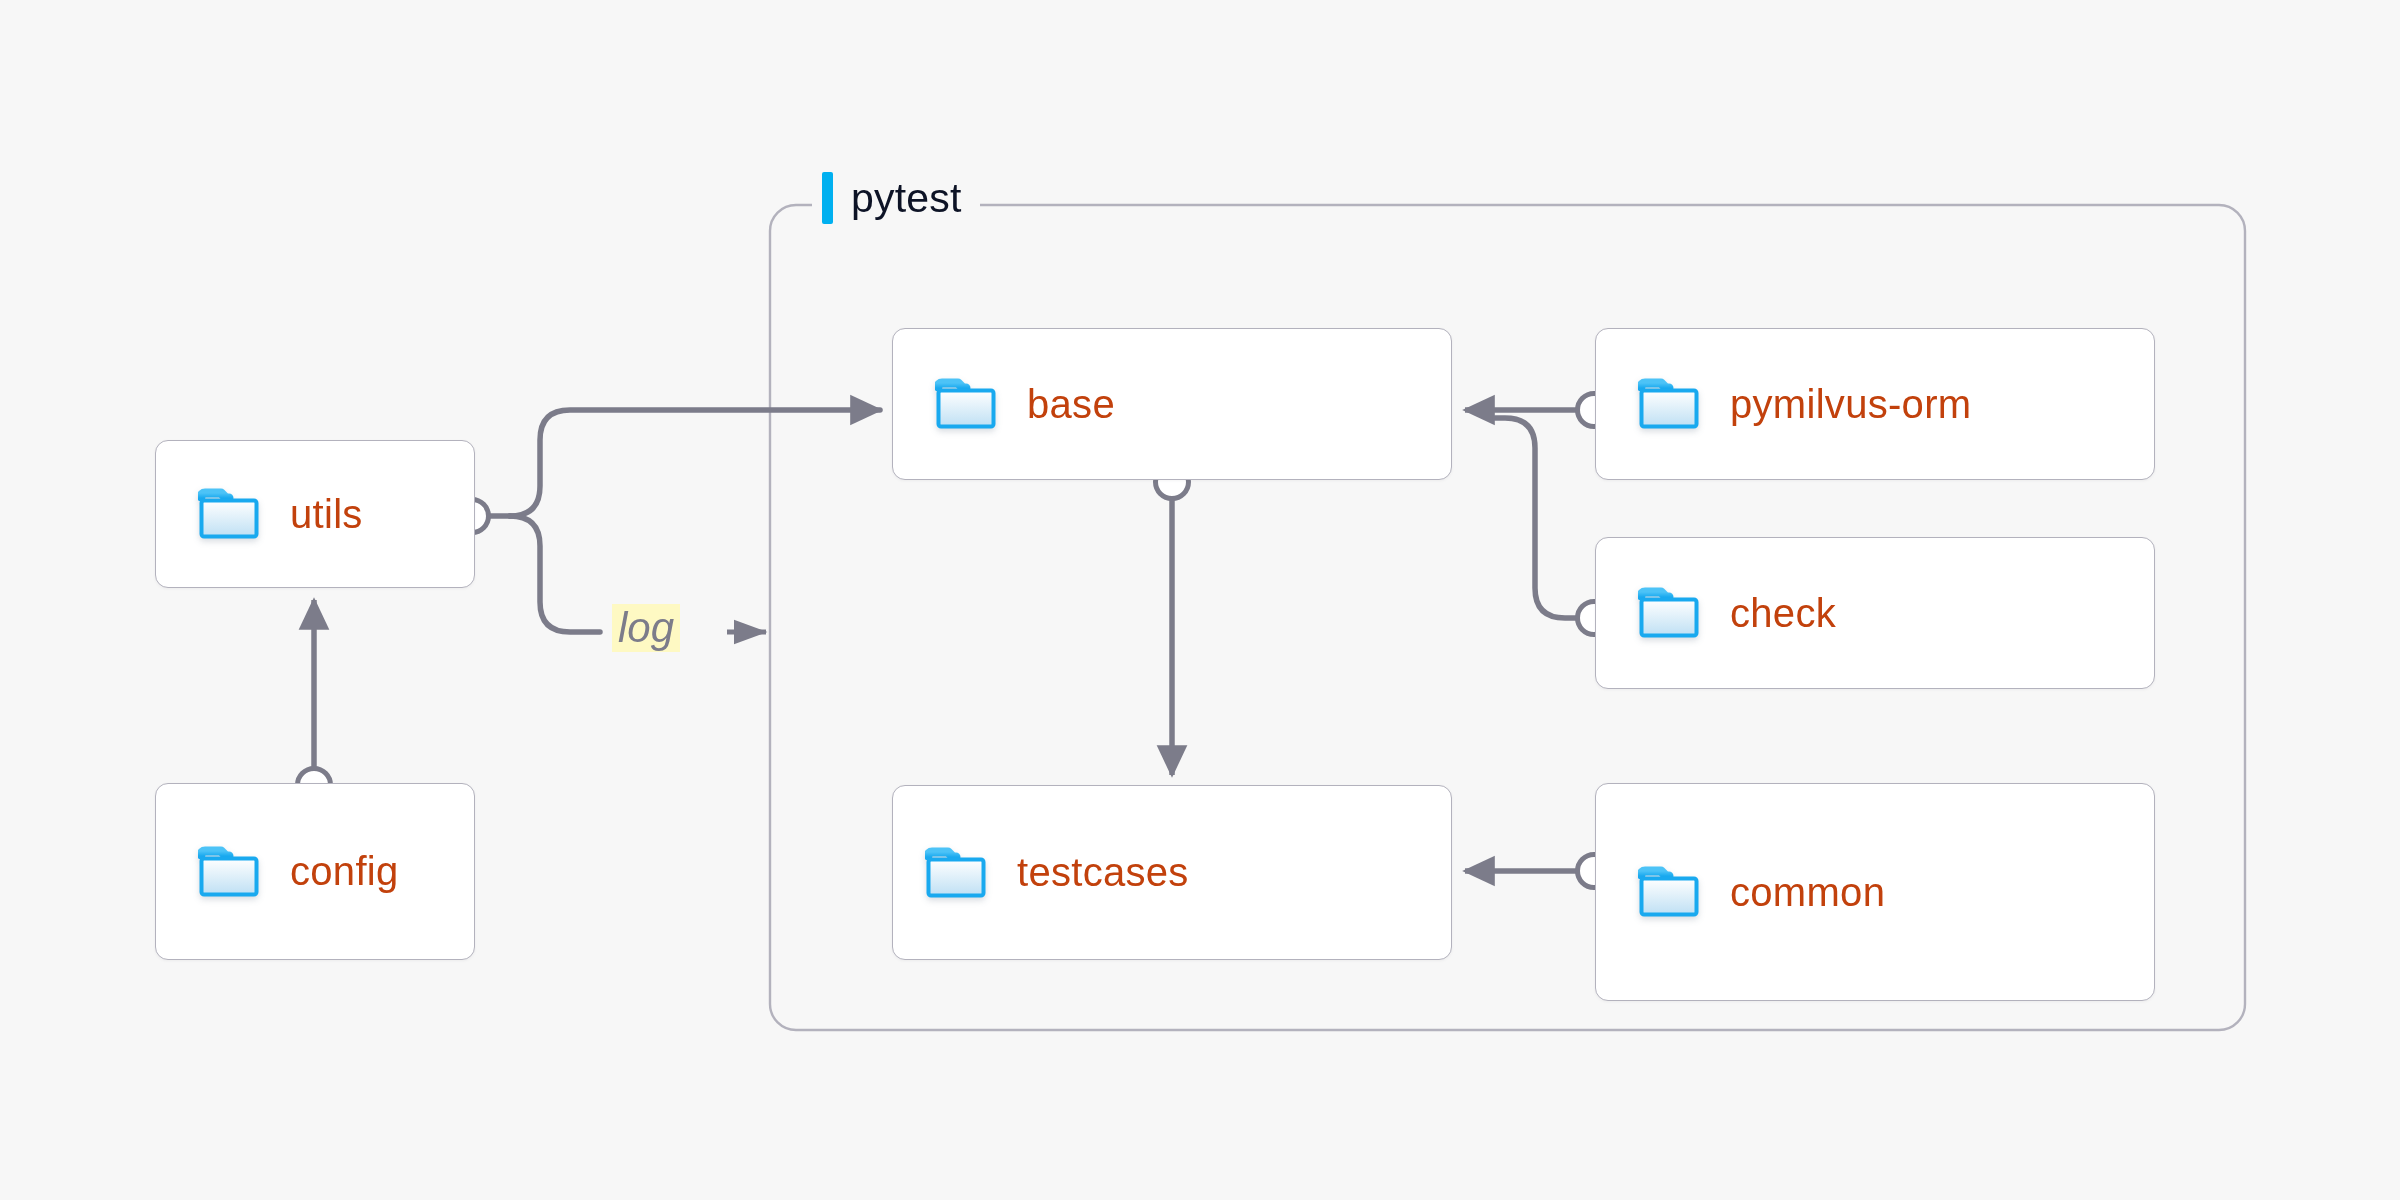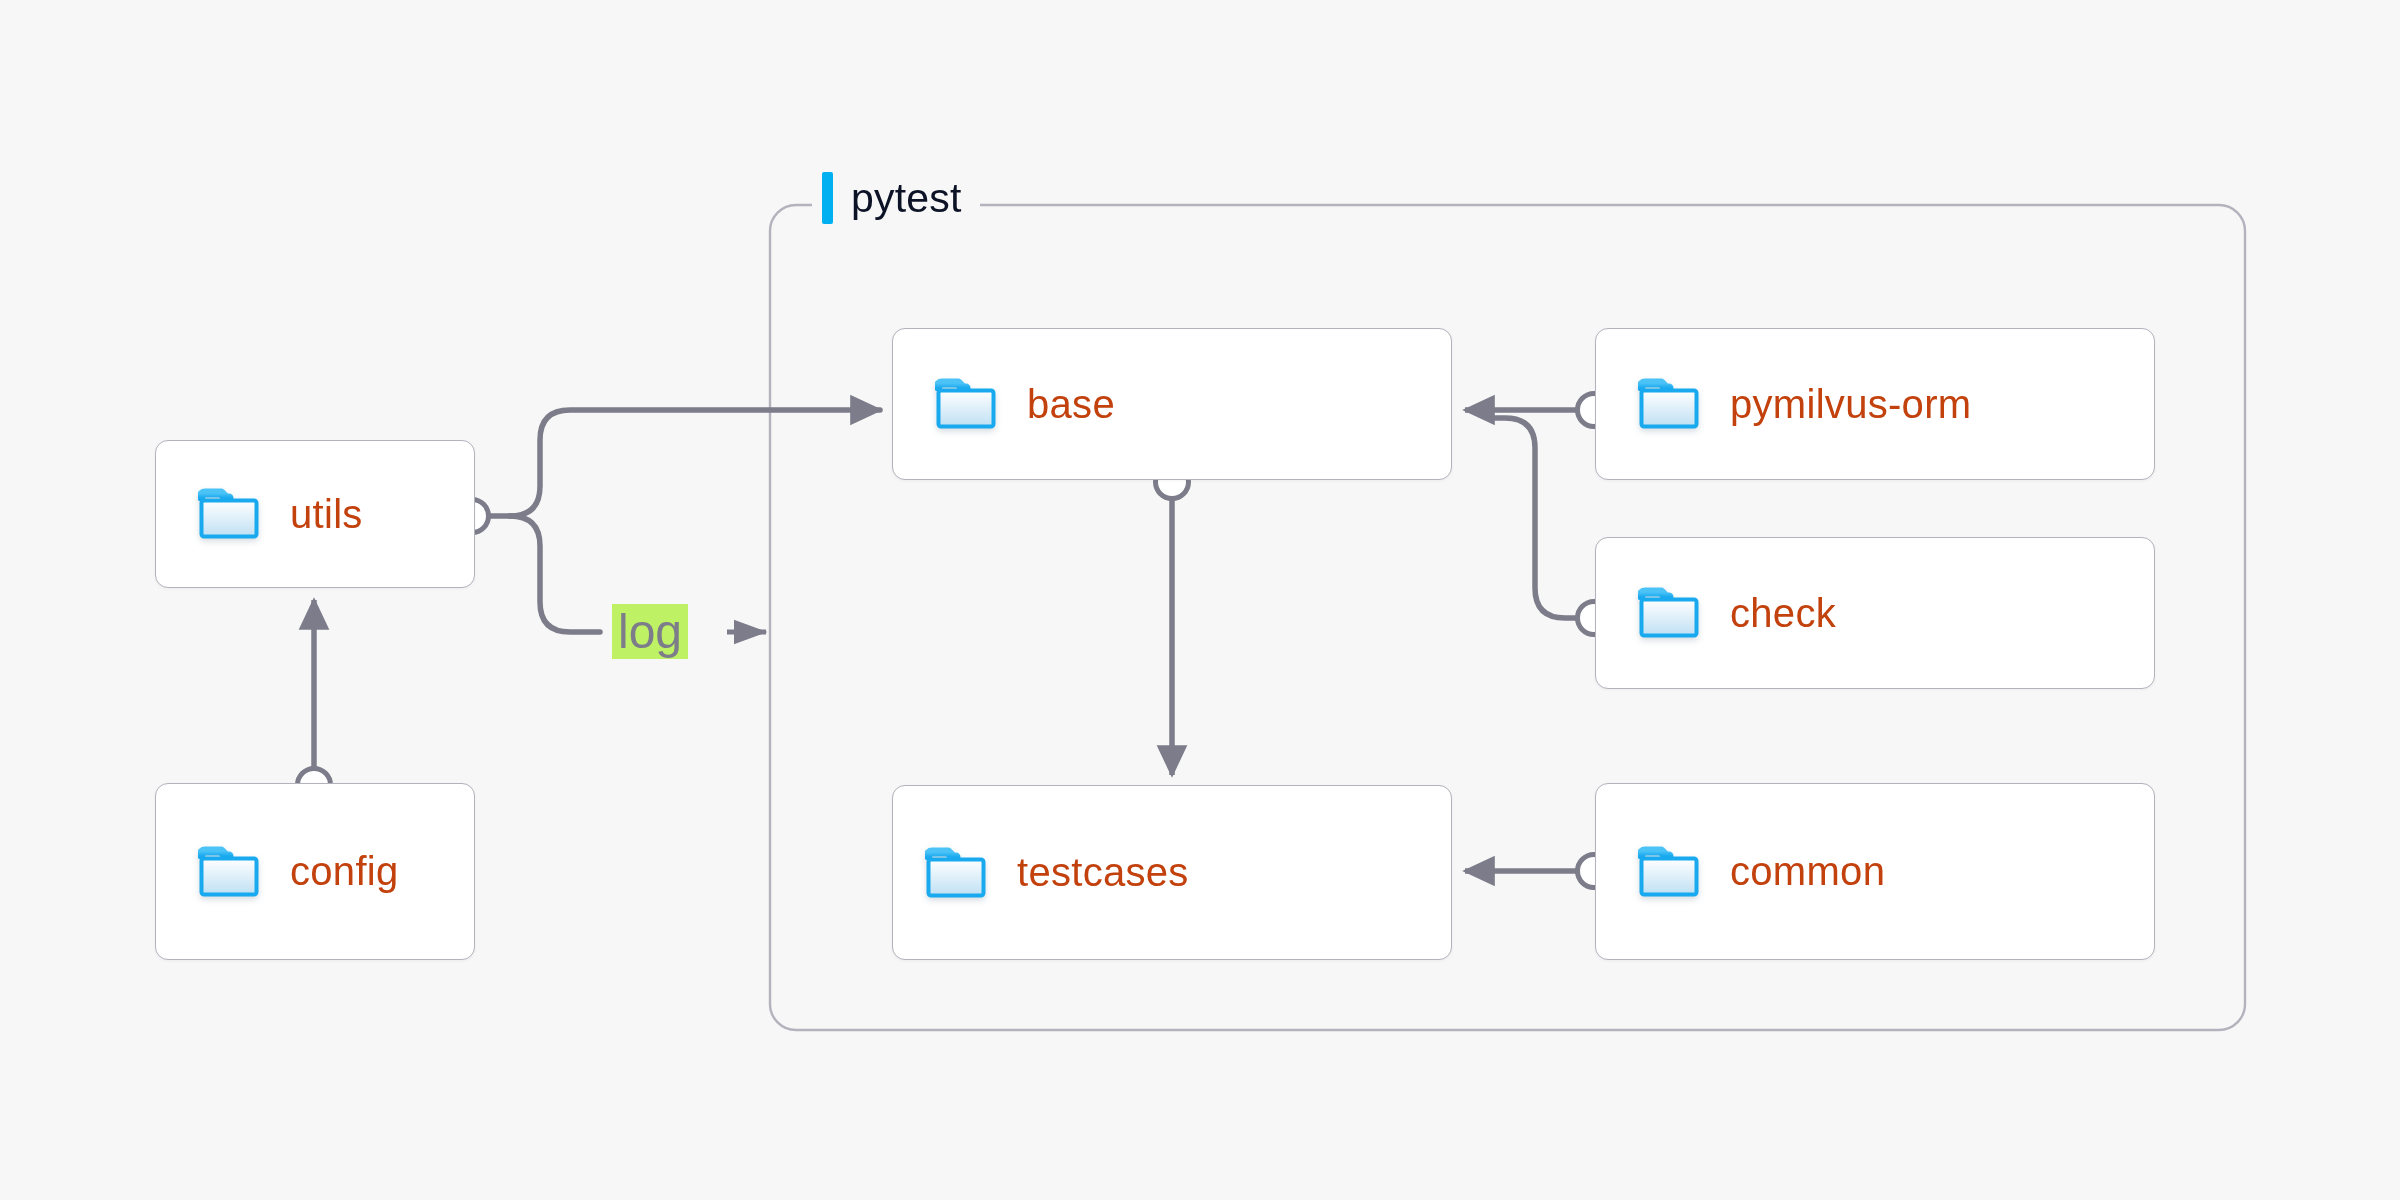--- a/index.html
+++ b/index.html
@@ -43,22 +43,22 @@
     z-index:4;
   }
   .node-label{
     font-size:40px;color:#c2410c;letter-spacing:.3px;white-space:nowrap;
   }
   .folder{flex:0 0 auto;display:block;filter:drop-shadow(0 3px 3px rgba(40,60,90,.18));}
 
   
   .edge-label{
     position:absolute;
-    font-size:48px;color:#7c7c8a;white-space:nowrap;
-    z-index:3;background:#bef264;padding:0 6px;
+    font-size:42px;color:#7c7c8a;white-space:nowrap;
+    z-index:3;background:#fef9c3;padding:0 6px;font-style:italic;
   }
 </style>
 </head>
 <body>
 
 <div id="canvas">
 
   <svg id="wires" viewBox="0 0 2400 1200" xmlns="http://www.w3.org/2000/svg">
     <defs>
       <marker id="arrowFilled" viewBox="0 0 12 12" refX="10.5" refY="6" markerWidth="6.2" markerHeight="6.2" orient="auto-start-reverse">
@@ -154,21 +154,21 @@
   </div>
 
   <div class="node" style="left:1595px; top:537px; width:560px; height:152px;">
     <svg class="folder" width="62" height="52" viewBox="0 0 62 52">
       <path d="M3 9 a4 4 0 0 1 4 -4 h16 l5 5 h3" fill="none" stroke="url(#folderTabGrad)" stroke-width="9" stroke-linejoin="round" stroke-linecap="round"></path>
       <rect x="3.5" y="12.5" width="55" height="36" rx="2.5" fill="url(#folderGrad)" stroke="#19a9ef" stroke-width="4"></rect>
     </svg>
     <span class="node-label">check</span>
   </div>
 
-  <div class="node" style="left:1595px; top:783px; width:560px; height:177px;">
+  <div class="node" style="left:1595px; top:783px; width:560px; height:218px;">
     <svg class="folder" width="62" height="52" viewBox="0 0 62 52">
       <path d="M3 9 a4 4 0 0 1 4 -4 h16 l5 5 h3" fill="none" stroke="url(#folderTabGrad)" stroke-width="9" stroke-linejoin="round" stroke-linecap="round"></path>
       <rect x="3.5" y="12.5" width="55" height="36" rx="2.5" fill="url(#folderGrad)" stroke="#19a9ef" stroke-width="4"></rect>
     </svg>
     <span class="node-label">common</span>
   </div>
 
 </div>
 
 </body></html>

